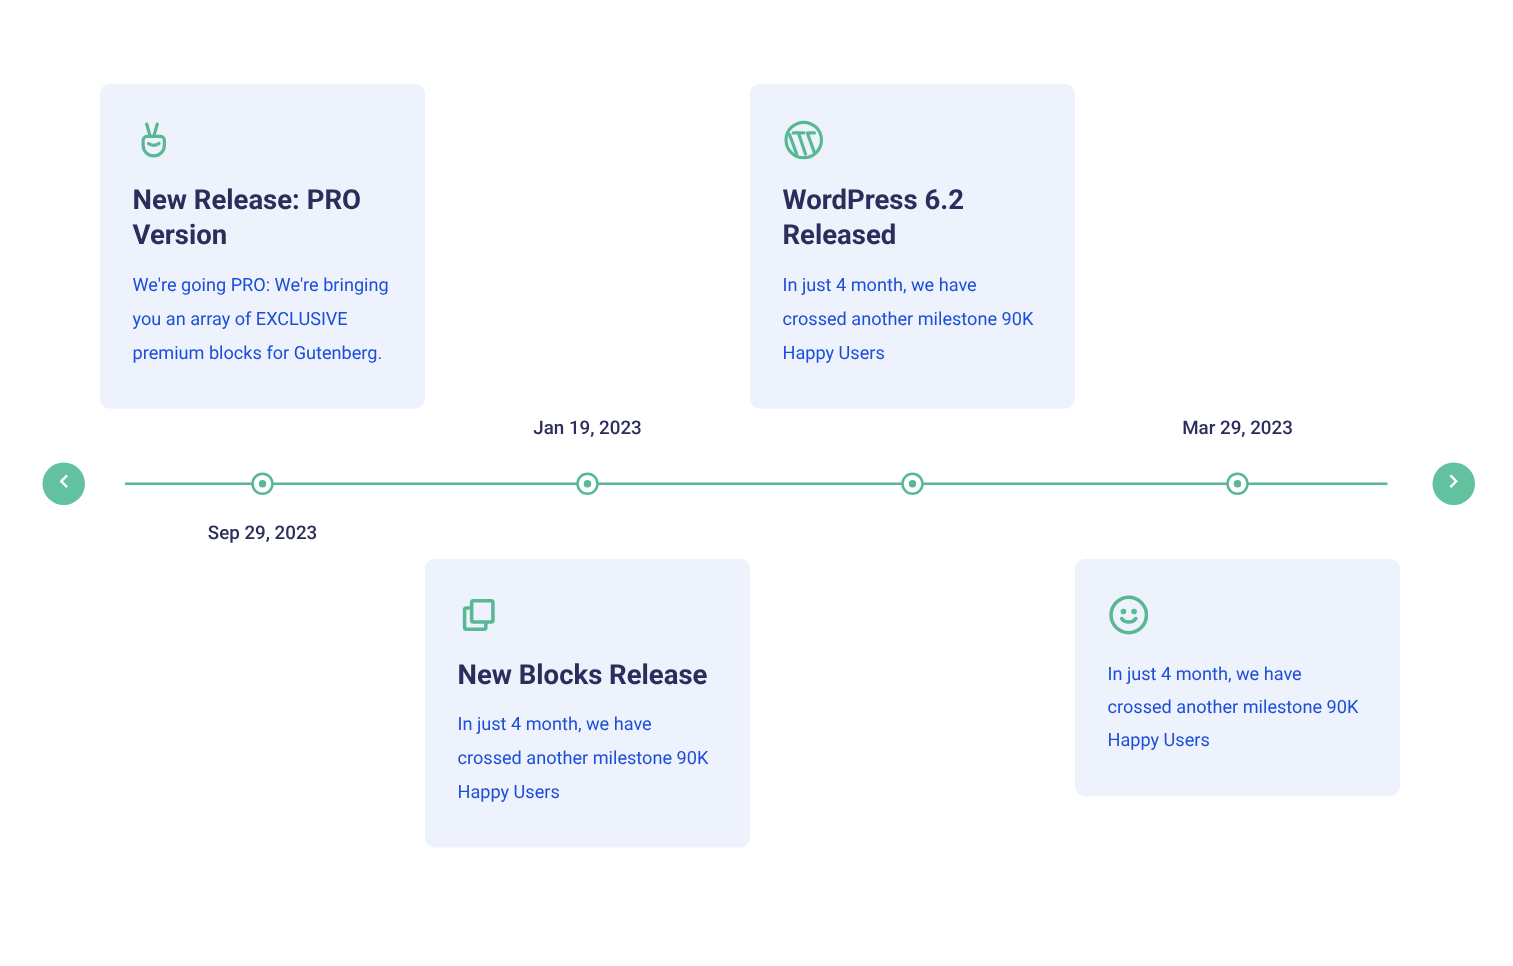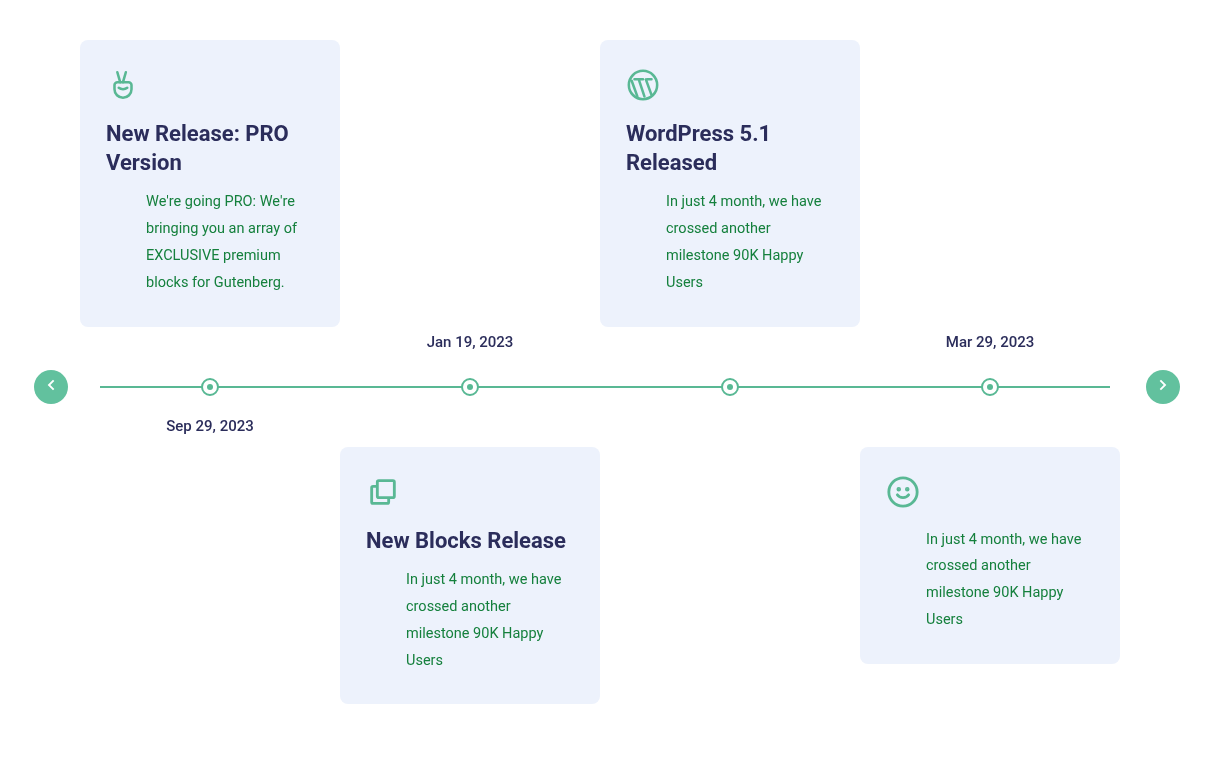--- a/index.html
+++ b/index.html
@@ -88,22 +88,21 @@
   .card h3 {
     font-size: 22px;
     font-weight: 700;
     line-height: 1.3;
     color: #2b2d5b;
     margin-bottom: 12px;
   }
   .card p {
     font-size: 14.5px;
     line-height: 1.85;
-    color: #15803d;
-    margin-left: 40px;
+    color: #1d4ed8;
   }
 
   .date {
     position: absolute;
     font-size: 15px;
     font-weight: 500;
     color: #2b2d5b;
     white-space: nowrap;
     transform: translateX(-50%);
     text-align: right;
@@ -169,21 +168,21 @@
   </div>
 
   <div class="item top" style="left:600px">
     <div class="card">
       <span class="icon">
         <svg viewBox="0 0 24 24" fill="none" stroke="#59b894" stroke-width="1.8">
           <circle cx="12" cy="12" r="10"></circle>
           <path d="M4 9l4 11M9 8l4 12M14 8l4 11M6 8h6M15 8h3" stroke-linecap="round"></path>
         </svg>
       </span>
-      <h3>WordPress 5.1 Released</h3>
+      <h3>WordPress 6.2 Released</h3>
       <p>In just 4 month, we have crossed another milestone 90K Happy Users</p>
     </div>
   </div>
 
   <div class="date above" style="left:990px">Mar 29, 2023</div>
   <div class="item bottom" style="left:860px">
     <div class="card">
       <span class="icon">
         <svg viewBox="0 0 24 24" fill="none" stroke="#59b894" stroke-width="2" stroke-linecap="round">
           <circle cx="12" cy="12" r="10"></circle>

